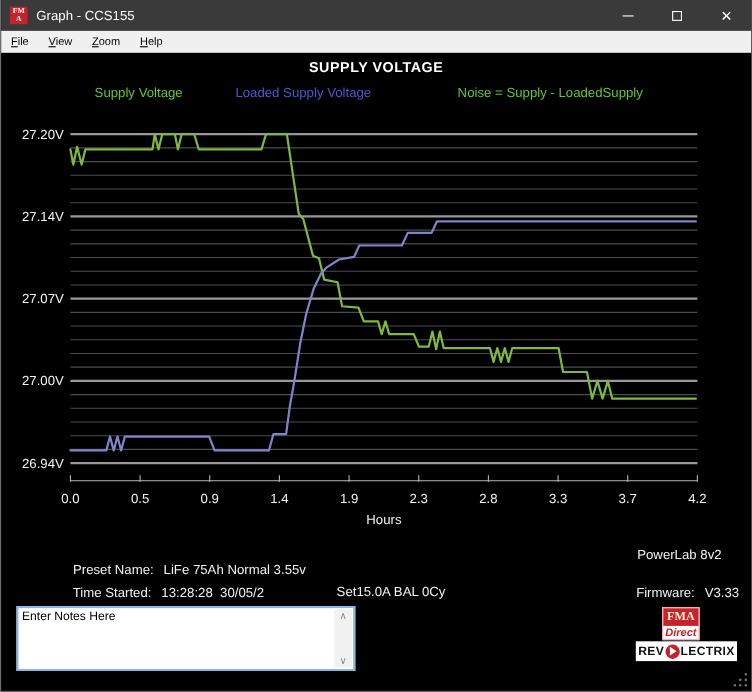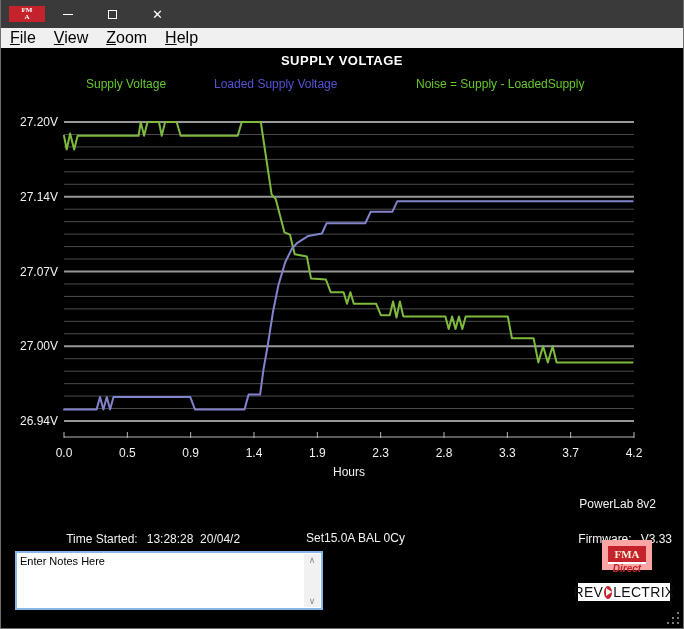--- a/index.html
+++ b/index.html
@@ -4,32 +4,32 @@
 <style>
   html,body{margin:0;padding:0;background:#222;}
   *{box-sizing:border-box;}
   .window{
     position:relative;width:684px;height:629px;background:#000;
     font-family:"Liberation Sans",sans-serif;overflow:hidden;
     border:1px solid #6e6e6e;border-top:none;
   }
   
   .titlebar{position:absolute;left:0;top:0;width:100%;height:28px;background:#3a3a3a;display:flex;align-items:center;}
-  .app-icon{width:36px;height:16px;margin-left:8px;background:#c5232b;color:#fff;
+  .app-icon{width:16px;height:16px;margin-left:8px;background:#c5232b;color:#fff;
     font-family:"Liberation Serif",serif;font-weight:bold;font-size:7px;line-height:7px;
     display:flex;flex-direction:column;align-items:center;justify-content:center;}
   .window-title{color:#ffffff;font-size:12px;margin-left:8px;flex:1;}
   .win-btn{width:45px;height:28px;display:flex;align-items:center;justify-content:center;color:#ffffff;font-size:13px;}
   .win-btn .glyph{pointer-events:none;}
   .min-glyph{display:block;width:10px;height:1px;background:#fff;}
   .max-glyph{display:block;width:9px;height:9px;border:1px solid #fff;}
   .close-glyph{font-size:13px;line-height:13px;}
   
   .menubar{position:absolute;left:0;top:28px;width:100%;height:20px;background:#f0f0f0;display:flex;align-items:center;}
-  .menu-item{display:inline-block;color:#000;font-size:16px;padding:2px 9px;}
+  .menu-item{display:inline-block;color:#000;font-size:10px;padding:2px 9px;}
   .menu-item::first-letter{text-decoration:underline;}
   
   .chart-title{position:absolute;left:0;top:53px;width:100%;text-align:center;color:#ffffff;
     font-size:13px;font-weight:600;letter-spacing:0.5px;}
   .legend-item{position:absolute;top:77px;font-size:12px;}
   .legend-green{color:#65c72e;}
   .legend-blue{color:#5353d4;}
   .legend-1{left:85px;}
   .legend-2{left:213px;}
   .legend-3{left:415px;}
@@ -45,28 +45,28 @@
   .info-right2{right:11px;top:518px;}
   .lbl{margin-right:9px;}
   
   .notes-wrap{position:absolute;left:14px;top:551px;width:308px;height:59px;background:#ffffff;border:2px solid #86b7e6;}
   .notes-input{position:absolute;left:0;top:0;width:100%;height:100%;border:none;resize:none;outline:none;
     background:#ffffff;color:#000;font-family:"Liberation Sans",sans-serif;font-size:11px;padding:2px 20px 2px 3px;}
   .notes-scrollbar{position:absolute;right:1px;top:1px;bottom:1px;width:16px;background:#f1f1f1;
     display:flex;flex-direction:column;justify-content:space-between;align-items:center;}
   .sb-arrow{color:#8a8a8a;font-size:9px;line-height:12px;width:100%;text-align:center;}
   
-  .fma-logo{position:absolute;left:601px;top:540px;width:50px;height:30px;background:#ffffff;border:6px solid #fca5a5;
+  .fma-logo{position:absolute;left:601px;top:552px;width:34px;height:30px;background:#ffffff;border:1px solid #fca5a5;
     display:flex;flex-direction:column;align-items:center;}
   .fma-top{width:100%;flex:1;background:#c5232b;color:#fff2d8;text-align:center;
     font-family:"Liberation Serif",serif;font-weight:bold;font-size:11px;line-height:16px;}
   .fma-bottom{color:#c5232b;font-weight:bold;font-style:italic;font-size:10px;line-height:13px;}
   .revo-logo{position:absolute;left:577px;top:583px;width:92px;height:18px;background:#ffffff;
     display:flex;align-items:center;justify-content:center;}
-  .revo-text{color:#111;font-weight:normal;font-size:14px;letter-spacing:0.3px;}
+  .revo-text{color:#111;font-weight:bold;font-size:11px;letter-spacing:0.3px;}
   .revo-circle{width:13px;height:13px;border-radius:50%;background:#c5232b;margin:0 1px;
     display:flex;align-items:center;justify-content:center;}
   .revo-tri{width:0;height:0;border-left:6px solid #ffffff;border-top:4px solid transparent;border-bottom:4px solid transparent;margin-left:2px;}
   
   .resize-grip{position:absolute;right:4px;bottom:4px;width:12px;height:12px;}
   .resize-grip i{position:absolute;width:2px;height:2px;background:#7a7a7a;}
   .g1{right:0;bottom:0;} .g2{right:5px;bottom:0;} .g3{right:10px;bottom:0;}
   .g4{right:0;bottom:5px;} .g5{right:5px;bottom:5px;} .g6{right:0;bottom:10px;}
 </style>
 </head>
@@ -135,20 +135,21 @@
       </g>
       <polyline points="63.0,135.8 65.7,149.6 69.1,133.5 73.2,149.6 76.6,135.8 137.6,135.8 139.7,122.0 143.1,135.8 146.5,122.0 158.0,122.0 160.7,135.8 164.1,122.0 175.6,122.0 179.7,135.8 236.7,135.8 240.8,122.0 259.8,122.0 270.6,194.4 274.7,199.1 283.5,232.4 289.0,234.7 293.7,254.2 305.9,256.6 310.0,278.4 324.9,279.6 329.7,292.2 342.6,292.2 346.0,303.7 349.4,292.2 352.8,303.7 375.1,303.7 379.9,315.2 388.7,315.2 392.1,301.4 395.5,317.5 398.9,301.4 402.3,316.4 444.4,316.4 447.7,329.0 451.1,316.4 454.5,329.0 457.9,316.4 461.3,329.0 464.7,316.4 506.8,316.4 510.9,338.2 532.6,338.2 537.3,362.4 542.1,346.3 546.8,362.4 551.6,346.3 555.6,362.4 631.6,362.4" fill="none" stroke="#7eba3d" stroke-width="2" stroke-linejoin="round" stroke-linecap="round"></polyline>
       <polyline points="63.0,409.5 95.6,409.5 99.0,396.9 102.4,409.5 105.8,396.9 109.1,409.5 112.5,396.9 189.2,396.9 194.0,409.5 243.5,409.5 247.6,394.6 259.1,394.6 262.5,369.3 266.6,346.3 272.0,311.8 277.4,285.3 284.2,262.3 291.0,248.5 296.4,242.8 307.3,235.9 320.9,233.5 325.6,223.2 364.3,223.2 369.7,211.7 391.4,211.7 396.2,201.3 631.6,201.3" fill="none" stroke="#8282cd" stroke-width="2" stroke-linejoin="round" stroke-linecap="round"></polyline>
     </svg>
 
   <div class="titlebar">
     <div class="app-icon">
       <span>FM</span>
       <span>A</span>
     </div>
+    <div class="window-title">Graph - CCS155</div>
     <div class="win-btn">
         <span class="glyph min-glyph"></span>
       </div>
     <div class="win-btn">
         <span class="glyph max-glyph"></span>
       </div>
     <div class="win-btn">
         <span class="glyph close-glyph">✕</span>
       </div>
   </div>
@@ -158,24 +159,27 @@
     <span class="menu-item">View</span>
     <span class="menu-item">Zoom</span>
     <span class="menu-item">Help</span>
   </div>
 
   <div class="chart-title">SUPPLY VOLTAGE</div>
   <div class="legend-item legend-green legend-1">Supply Voltage</div>
   <div class="legend-item legend-blue legend-2">Loaded Supply Voltage</div>
   <div class="legend-item legend-green legend-3">Noise = Supply - LoadedSupply</div>
 
+  <div class="info-row info-left1">
+    <span class="lbl">Preset Name:</span><span>LiFe 75Ah Normal 3.55v</span>
+  </div>
   <div class="info-row info-center1">Set15.0A BAL 0Cy</div>
   <div class="info-row info-right1">PowerLab 8v2</div>
   <div class="info-row info-left2">
-    <span class="lbl">Time Started:</span><span>13:28:28  20/04/2</span>
+    <span class="lbl">Time Started:</span><span>13:28:28  30/05/2</span>
   </div>
   <div class="info-row info-right2">
     <span class="lbl">Firmware:</span><span>V3.33</span>
   </div>
 
   <div class="notes-wrap">
     <textarea class="notes-input" spellcheck="false" style="">Enter Notes Here</textarea>
     <div class="notes-scrollbar">
       <div class="sb-arrow">∧</div>
       <div class="sb-arrow">∨</div>

